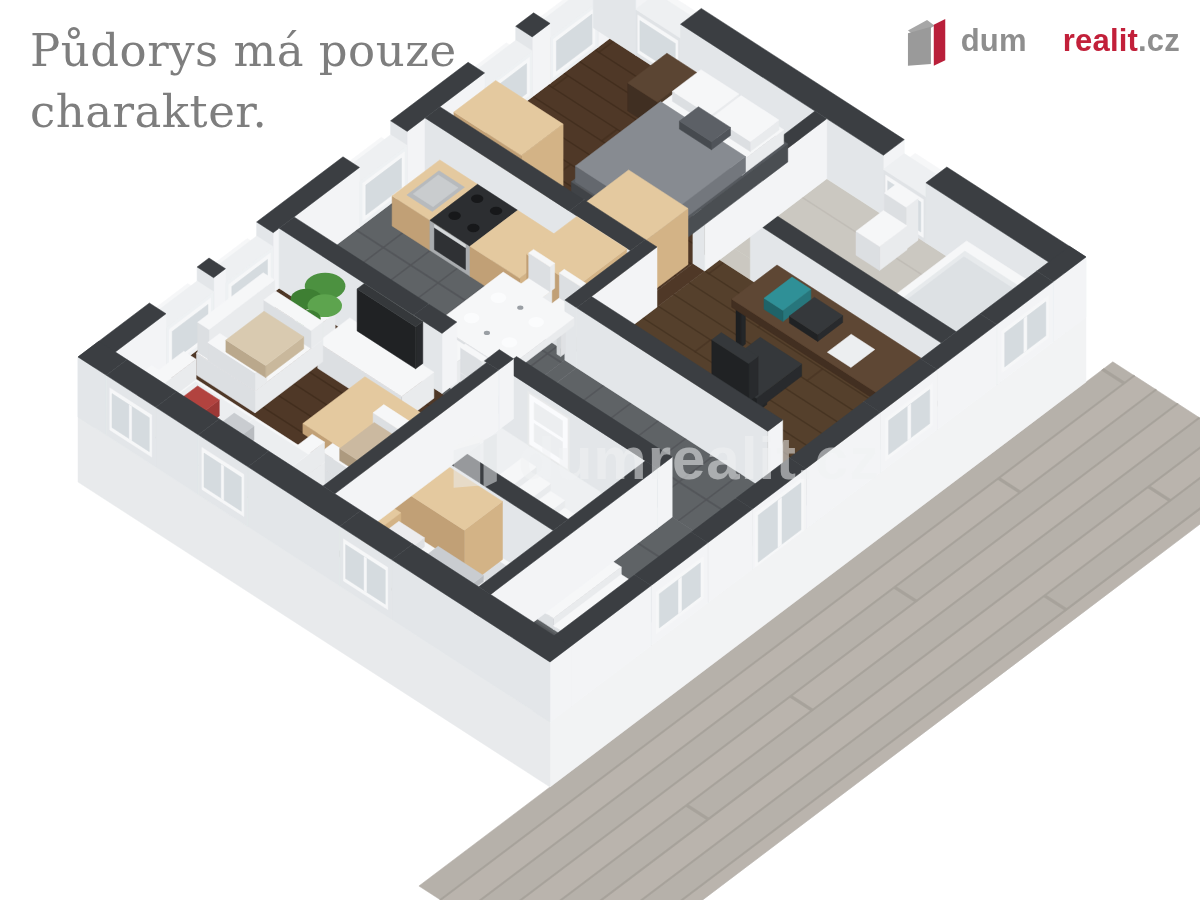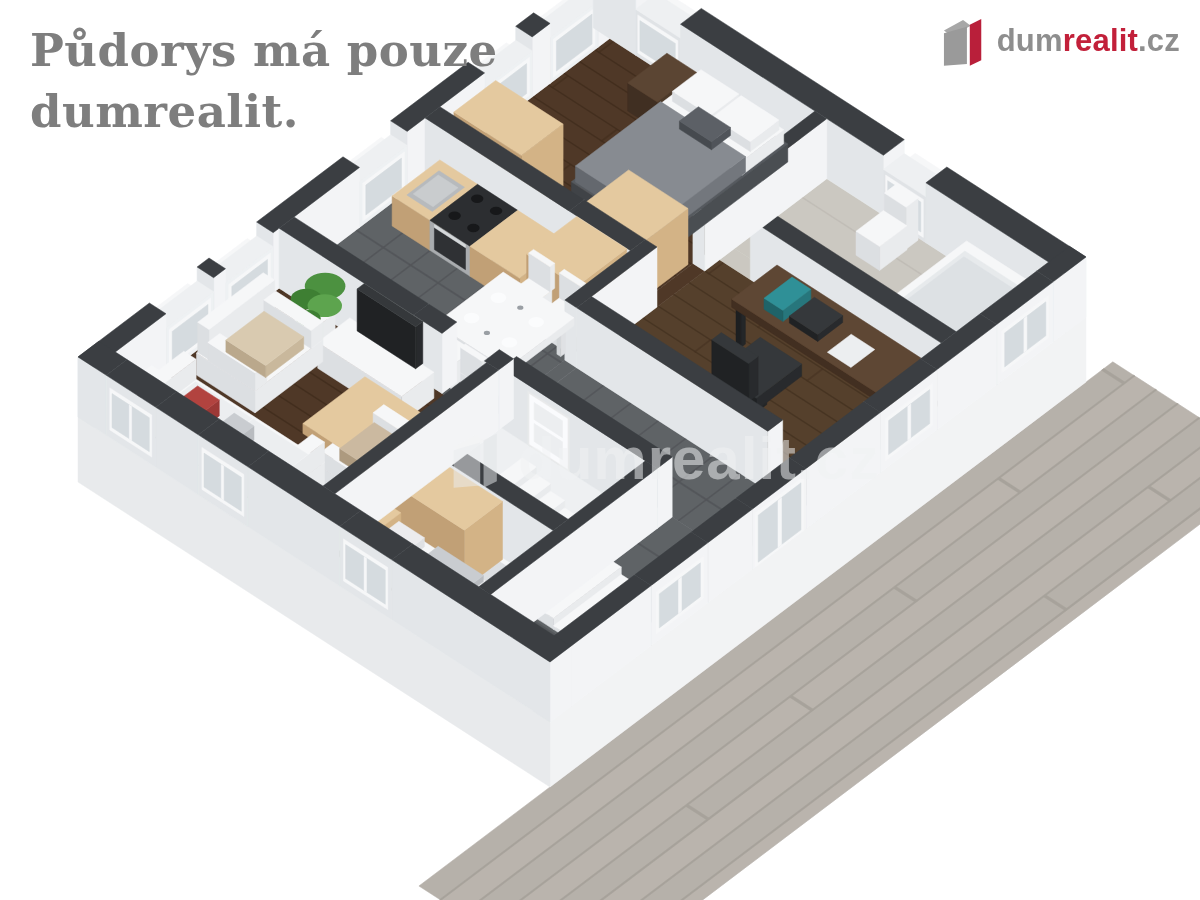--- a/index.html
+++ b/index.html
@@ -1,25 +1,25 @@
 <!DOCTYPE html>
 <html><head>
 <meta charset="utf-8">
 <style>
   html,body{margin:0;padding:0;background:#ffffff;}
   .stage{position:relative;width:1200px;height:900px;background:#ffffff;overflow:hidden;
          font-family:"Liberation Sans",sans-serif;}
   #fp{position:absolute;left:0;top:0;width:1200px;height:900px;}
   .headline{position:absolute;left:30px;top:20px;width:520px;
-            font-family:"DejaVu Serif","Liberation Serif",serif;font-weight:700;
+            font-family:"DejaVu Serif","Liberation Serif",serif;font-weight:400;
             font-size:45px;line-height:61px;color:#7e7e7e;letter-spacing:0.5px;}
   .brand{position:absolute;right:20px;top:14px;display:flex;align-items:center;gap:10px;}
   .brand-icon{width:44px;height:54px;}
   .brand-text{font-size:31px;font-weight:700;color:#8e8e8e;letter-spacing:0.2px;}
-  .brand-text .accent{color:#c2203a;}
+  .brand-text .accent{color:#c2203a;margin-left:36px;}
   .watermark{position:absolute;left:452px;top:424px;display:flex;align-items:center;gap:14px;
              opacity:0.52;pointer-events:none;}
   .wm-icon{width:52px;height:62px;}
   .wm-text{font-size:60px;font-weight:700;color:#f1f3f4;letter-spacing:1px;}
 </style>
 </head>
 <body>
 
 <div class="stage">
 
@@ -778,21 +778,21 @@
     <svg class="wm-icon" viewBox="0 0 46 56">
       <polygon points="1,17 21,6 29,12 9,23" fill="#f3f4f5"></polygon>
       <polygon points="1,20 25,13 25,52 1,54" fill="#ebedef"></polygon>
       <polygon points="28,11 40,5 40,48 28,54" fill="#e2e5e7"></polygon>
     </svg>
     <span class="wm-text">dumrealit.cz</span>
   </div>
 
   <div class="headline">
     <div>Půdorys má pouze</div>
-    <div>dumrealit.</div>
+    <div>charakter.</div>
   </div>
 
   <div class="brand">
     <svg class="brand-icon" viewBox="0 0 46 56">
       <polygon points="1,17 21,6 29,12 9,23" fill="#a7a7a7"></polygon>
       <polygon points="1,20 25,13 25,52 1,54" fill="#9a9a9a"></polygon>
       <polygon points="28,11 40,5 40,48 28,54" fill="#b91f3a"></polygon>
     </svg>
     <div class="brand-text"><span>dum</span><span class="accent">realit</span><span>.cz</span></div>
   </div>

